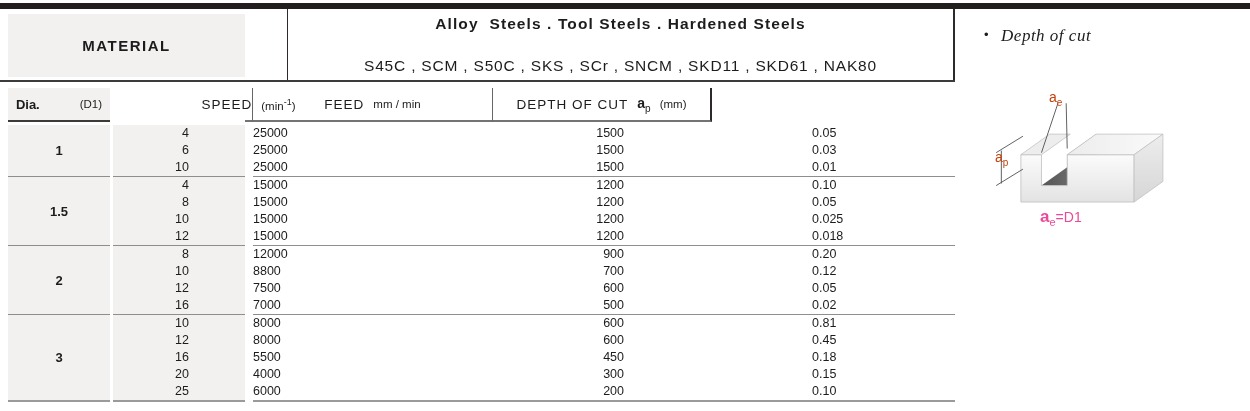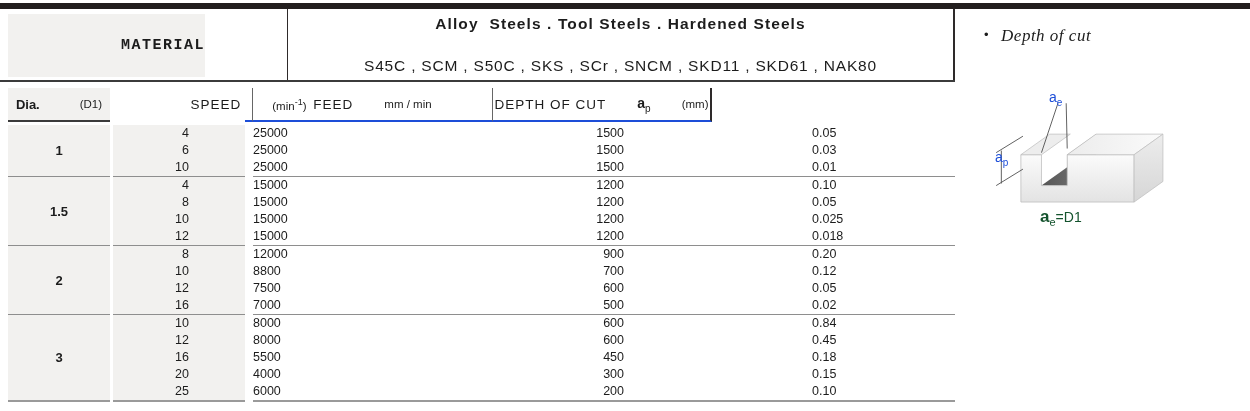--- a/index.html
+++ b/index.html
@@ -7,42 +7,42 @@
   body {
     width:1250px; height:411px; position:relative; overflow:hidden;
     font-family:"Liberation Sans","DejaVu Sans",sans-serif; color:#1c1c1c;
   }
 
   
   .top-bar { position:absolute; left:0; top:3px; width:1250px; height:6px; background:#221e1e; }
 
   
   .material-box {
-    position:absolute; left:8px; top:14px; width:197px; height:63px;
-    background:#f2f1ef; display:flex; align-items:center; justify-content:flex-end;font-family:Liberation Mono, monospace;
+    position:absolute; left:8px; top:14px; width:237px; height:63px;
+    background:#f2f1ef; display:flex; align-items:center; justify-content:center;
   }
   .material-box span { font-weight:bold; font-size:15px; letter-spacing:1.5px; }
 
   .alloy-box {
     position:absolute; left:287px; top:9px; width:668px; height:71px;
     border-left:1px solid #2e2a2a; border-right:2px solid #2e2a2a;
     display:flex; flex-direction:column; align-items:center; justify-content:center; gap:4px;
   }
   .alloy-line1 { font-weight:bold; font-size:15.5px; letter-spacing:1.1px; white-space:pre; }
   .alloy-line2 { font-size:15.5px; letter-spacing:0.8px; white-space:pre;margin-top:20px; }
 
   .mid-rule { position:absolute; left:0; top:80px; width:955px; border-top:2px solid #3b3b3b; }
 
   
   .tgrid { display:grid; grid-template-columns:102px 3px 132px 8px 240px 219px 243px; }
 
   .header-row { position:absolute; left:8px; top:88px; width:947px; height:34px; }
   .header-row > div { display:flex; align-items:center; justify-content:center; }
   .hd-shade { background:#f2f1ef; border-bottom:2px solid #3b3b3b; }
-  .hd-plain { border-bottom:2px solid #1d4ed8;gap:22px; }
+  .hd-plain { border-bottom:2px solid #737373; }
   .hd-speed { border-right:1px solid #666; }
   .hd-feed  { border-right:1px solid #666; }
   .hd-depth { border-right:2px solid #2e2a2a; }
   .hd-gap { border-bottom:none; }
 
   .dia-main { font-weight:bold; font-size:13px; }
   .dia-sub  { font-size:11.5px;padding-left:40px; }
   .eff-len  { font-size:13px; letter-spacing:0.3px; transform:scaleX(0.8); white-space:nowrap; }
   .hd-label { font-size:13.5px; letter-spacing:1px; }
   .hd-unit  { font-size:11.5px; margin-left:9px; }
@@ -70,25 +70,25 @@
   }
   .bottom-rule > div { height:0; }
   .bottom-rule .seg { border-top:2px solid #9a9a9a; }
 
   
   .side-title { position:absolute; left:984px; top:26px; font-style:italic;
     font-family:"Liberation Serif","DejaVu Serif",serif; font-size:17px; letter-spacing:0.5px; }
   .side-title .bullet { font-style:normal; font-size:13px; margin-right:12px;
     font-family:"Liberation Sans",sans-serif; position:relative; top:-2px; }
   .diagram-svg { position:absolute; left:990px; top:95px; }
-  .dim-label { position:absolute; font-size:14px; color:#1d4ed8; }
+  .dim-label { position:absolute; font-size:14px; color:#c2410c; }
   .dim-label .s { font-size:10px; vertical-align:sub; }
   .lbl-ae { left:1049px; top:89px; }
   .lbl-ap { left:995px; top:149px; }
-  .formula { position:absolute; left:1040px; top:207px; font-size:14px; color:#14532d; }
+  .formula { position:absolute; left:1040px; top:207px; font-size:14px; color:#ec4899; }
   .formula .fa { font-weight:bold; font-size:17px; }
   .formula .fs { font-size:11px; vertical-align:sub; }
 </style>
 </head>
 <body>
 
 <div class="top-bar"></div>
 
 <div class="material-box">
   <span>MATERIAL</span>
@@ -226,21 +226,21 @@
         <div class="cell speed-cell">6000</div>
       </div>
       <div class="col feed-col">
         <div class="cell feed-cell">600</div>
         <div class="cell feed-cell">600</div>
         <div class="cell feed-cell">450</div>
         <div class="cell feed-cell">300</div>
         <div class="cell feed-cell">200</div>
       </div>
       <div class="col depth-col">
-        <div class="cell depth-cell">0.84</div>
+        <div class="cell depth-cell">0.81</div>
         <div class="cell depth-cell">0.45</div>
         <div class="cell depth-cell">0.18</div>
         <div class="cell depth-cell">0.15</div>
         <div class="cell depth-cell">0.10</div>
       </div>
     </div>
     <div class="group tgrid bottom-rule">
       <div class="seg"></div>
       <div class=""></div>
       <div class="seg"></div>

